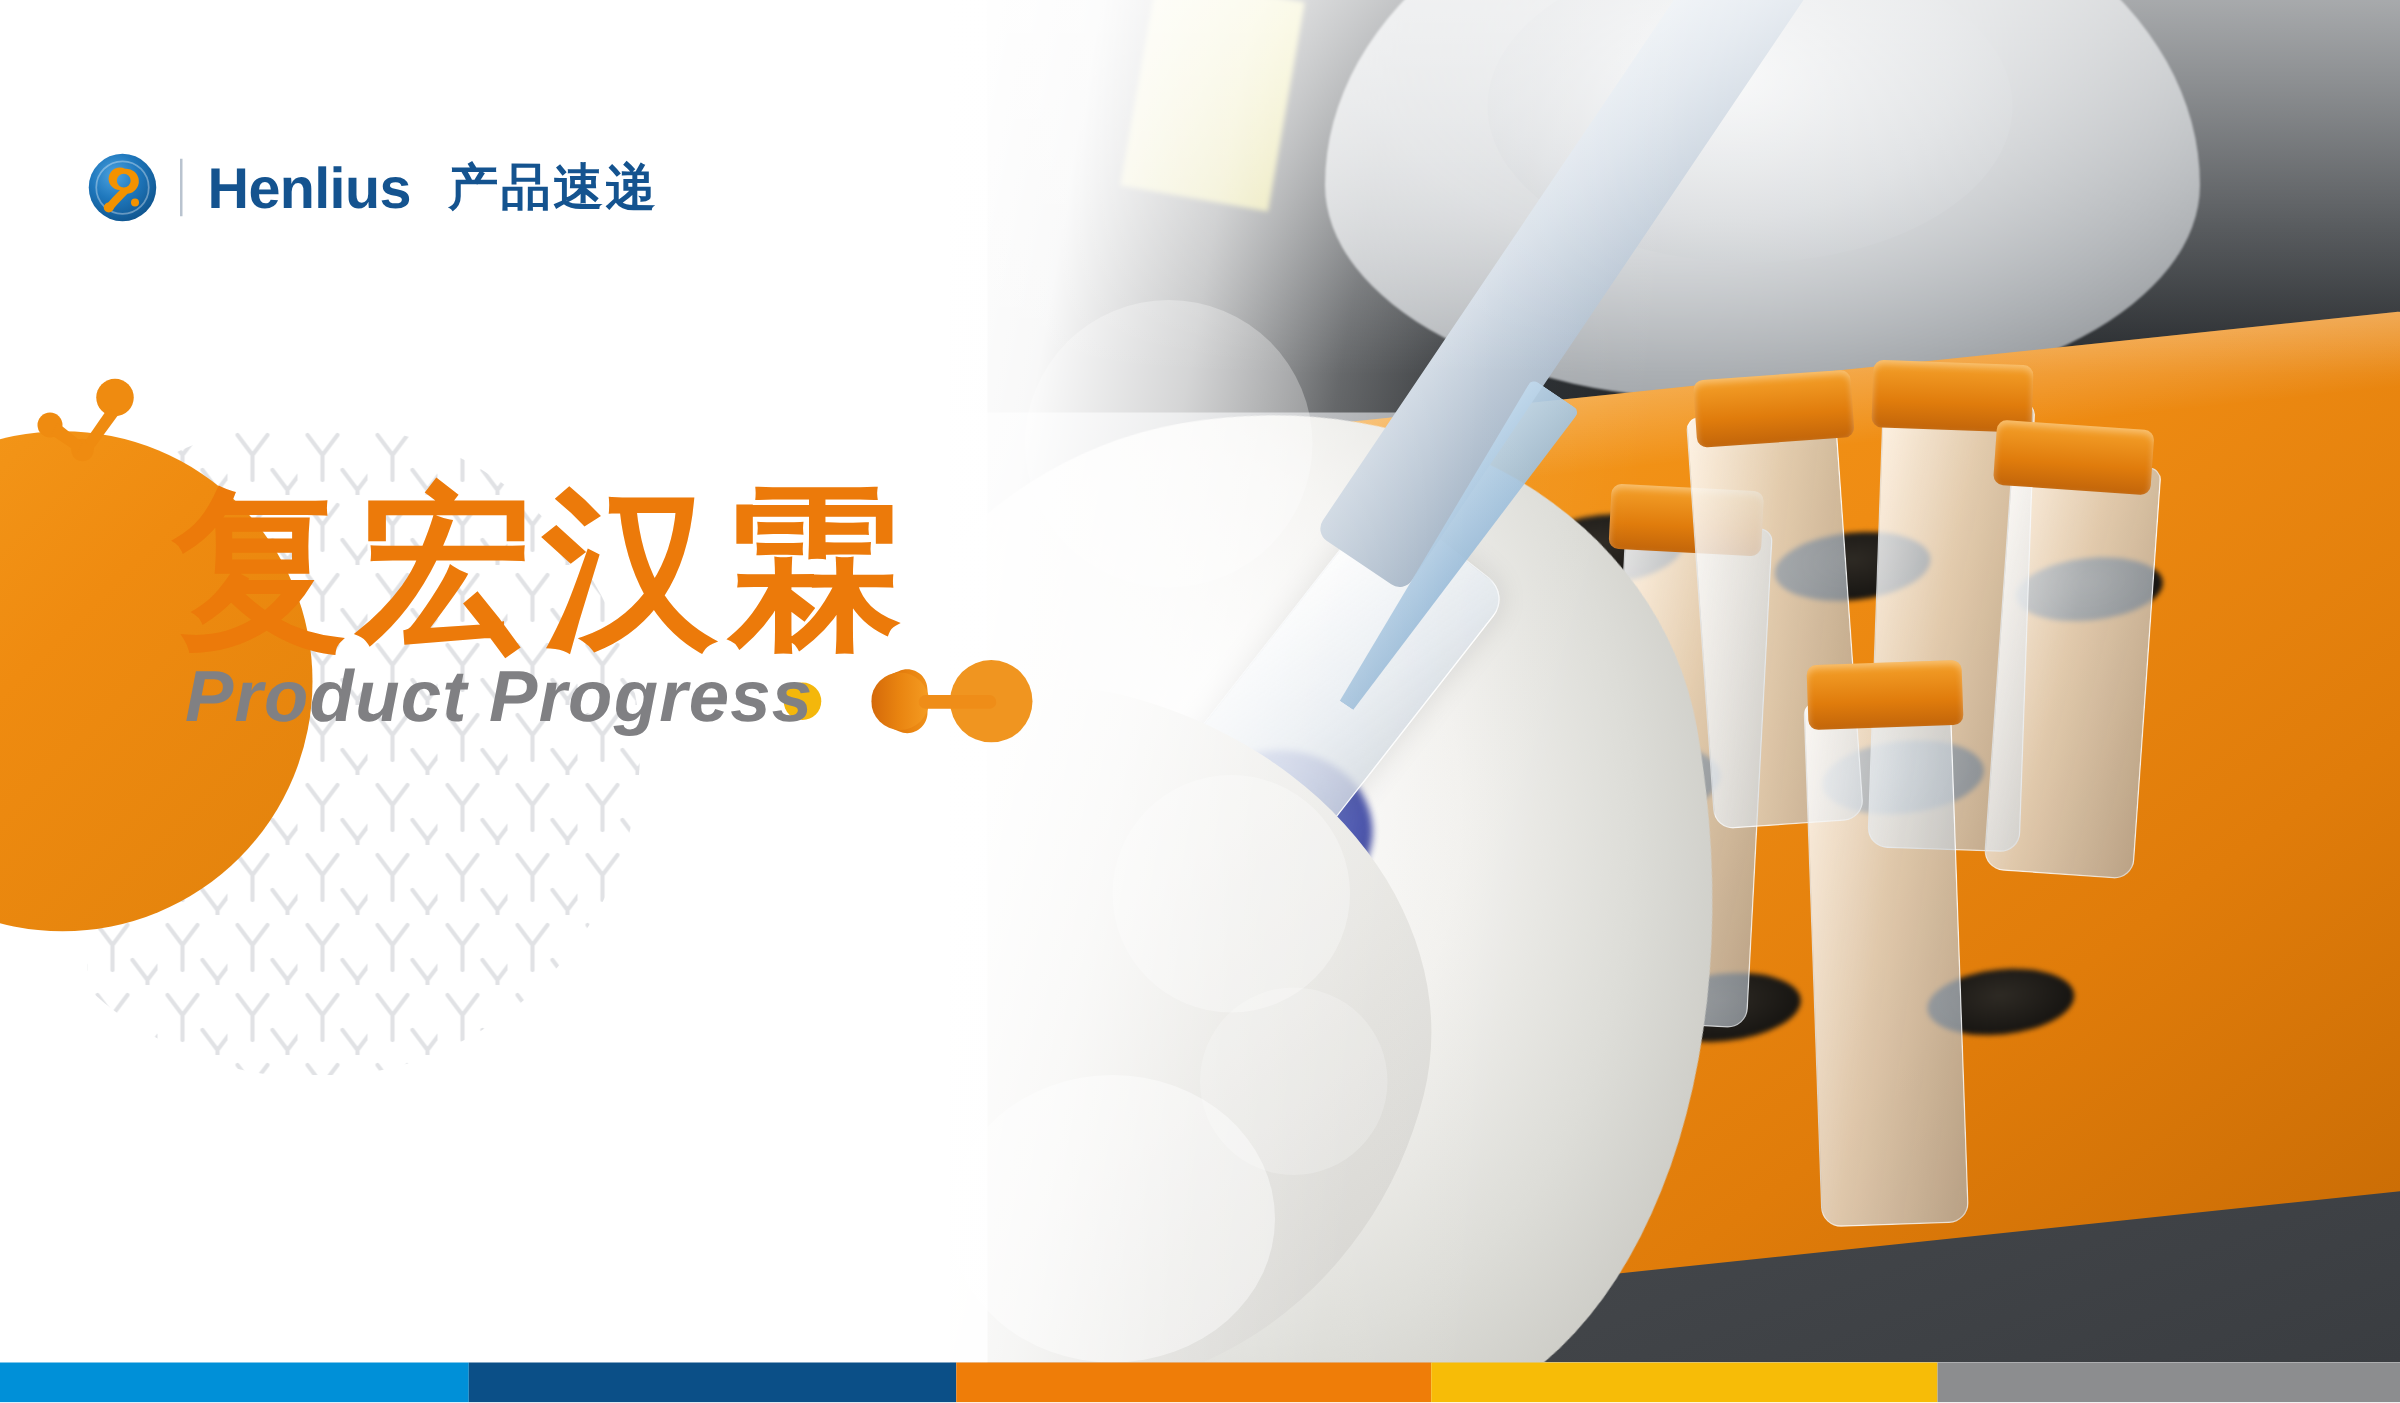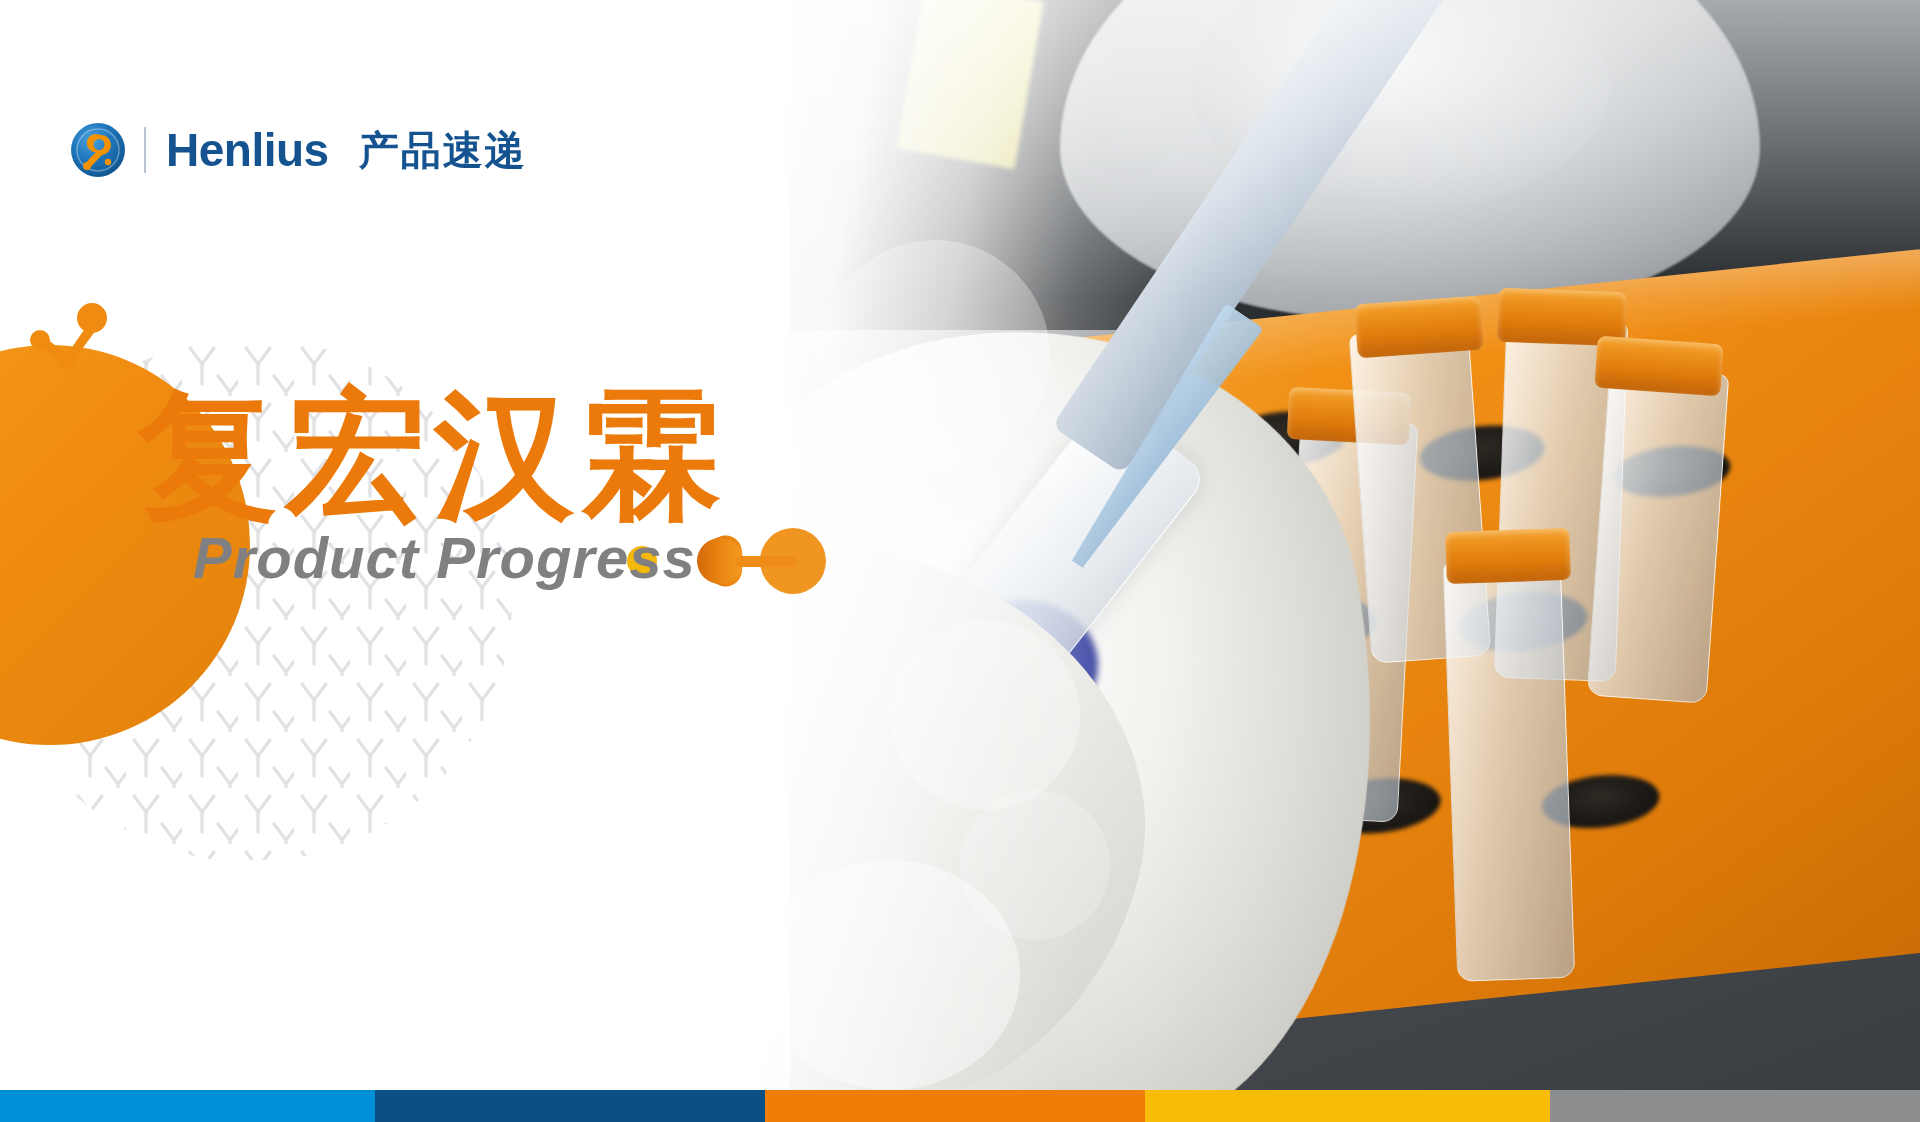--- a/index.html
+++ b/index.html
@@ -179,21 +179,21 @@
 
   
   .title-cn {
     position:absolute; left:138px; top:378px;
     font-size:140px; font-weight:bold; color:#ec7a0a;
     letter-spacing:8px; line-height:1.12; white-space:nowrap;
   }
   .title-en {
     position:absolute; left:148px; top:524px;
     font-size:58px; font-weight:bold; font-style:italic; color:#808083;
-    letter-spacing:1px; white-space:nowrap;margin-left:45px;
+    letter-spacing:1px; white-space:nowrap;
   }
 
   
   .bottom-bar { position:absolute; left:0; bottom:0; width:1920px; height:32px; display:flex; }
   .bb-seg { height:100%; }
 </style>
 </head>
 <body>
 
 <div class="slide">

